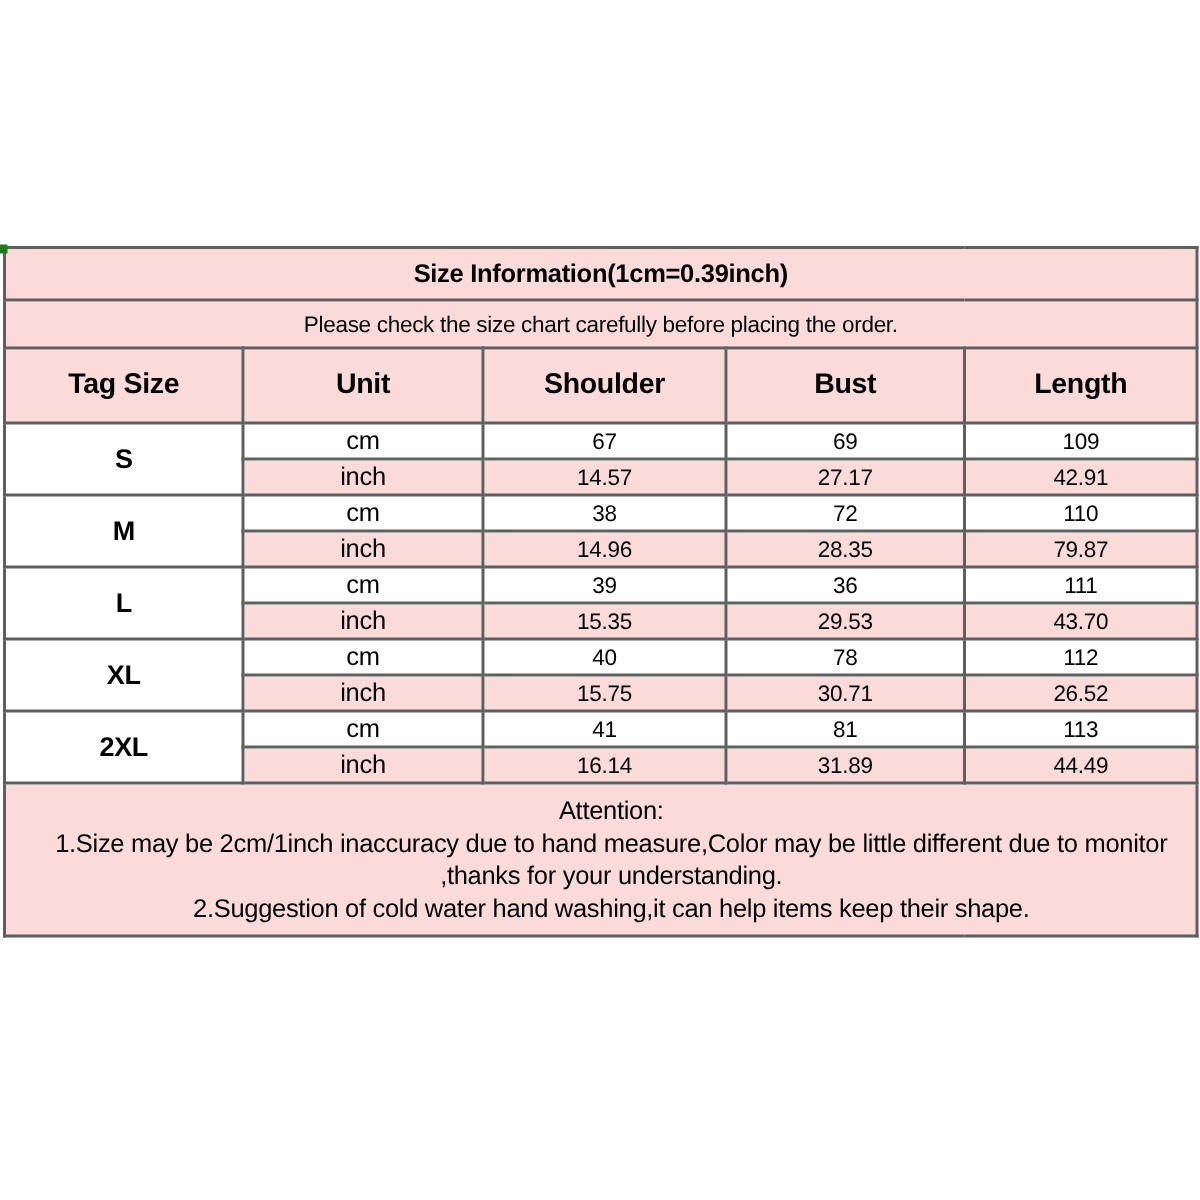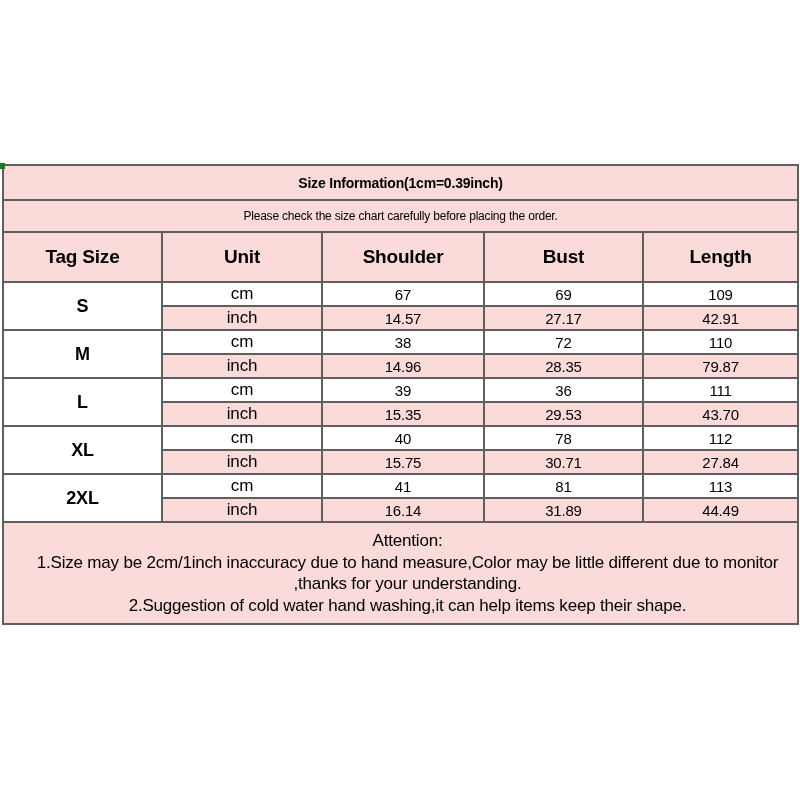--- a/index.html
+++ b/index.html
@@ -41,25 +41,25 @@
     padding: 0;
     letter-spacing: -0.2px;
     overflow: hidden;
     white-space: nowrap;
   }
   .pink-bg { background: #fbdbd9; }
   .white-bg { background: #ffffff; }
   .title-cell {
     height: 33px;
     font-weight: bold;
-    font-size: 14px;
+    font-size: 17px;
   }
   .subtitle-cell {
     height: 30px;
-    font-size: 12px;
+    font-size: 15px;
     margin-left: 36px;
   }
   .header-cell {
     height: 48px;
     font-weight: bold;
     font-size: 19px;
   }
   .size-cell {
     font-weight: bold;
     font-size: 18px;
@@ -156,21 +156,21 @@
         <td rowspan="2" class="white-bg size-cell">XL</td>
         <td class="white-bg unit-cell">cm</td>
         <td class="white-bg data-cell">40</td>
         <td class="white-bg data-cell">78</td>
         <td class="white-bg data-cell">112</td>
       </tr>
       <tr class="measure-row">
         <td class="pink-bg unit-cell">inch</td>
         <td class="pink-bg data-cell">15.75</td>
         <td class="pink-bg data-cell">30.71</td>
-        <td class="pink-bg data-cell">27.84</td>
+        <td class="pink-bg data-cell">26.52</td>
       </tr>
 
       <tr class="measure-row">
         <td rowspan="2" class="white-bg size-cell">2XL</td>
         <td class="white-bg unit-cell">cm</td>
         <td class="white-bg data-cell">41</td>
         <td class="white-bg data-cell">81</td>
         <td class="white-bg data-cell">113</td>
       </tr>
       <tr class="measure-row">

